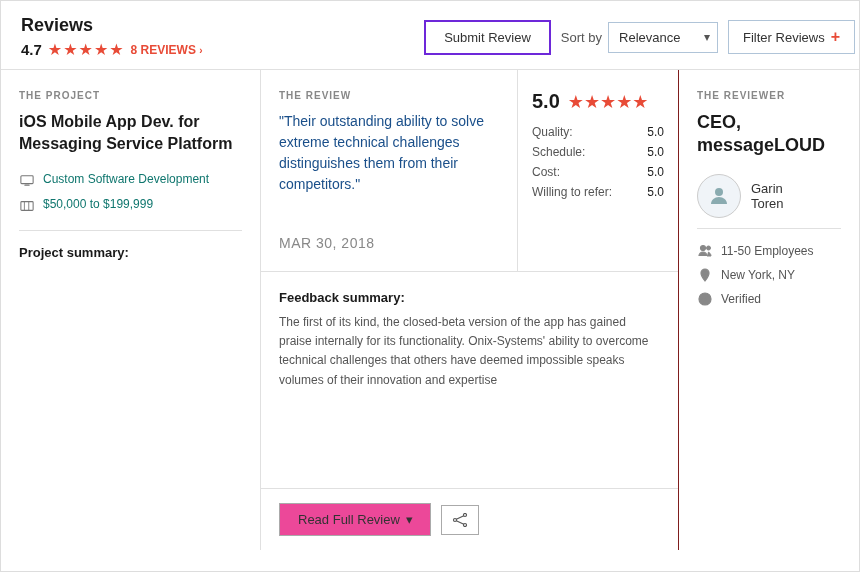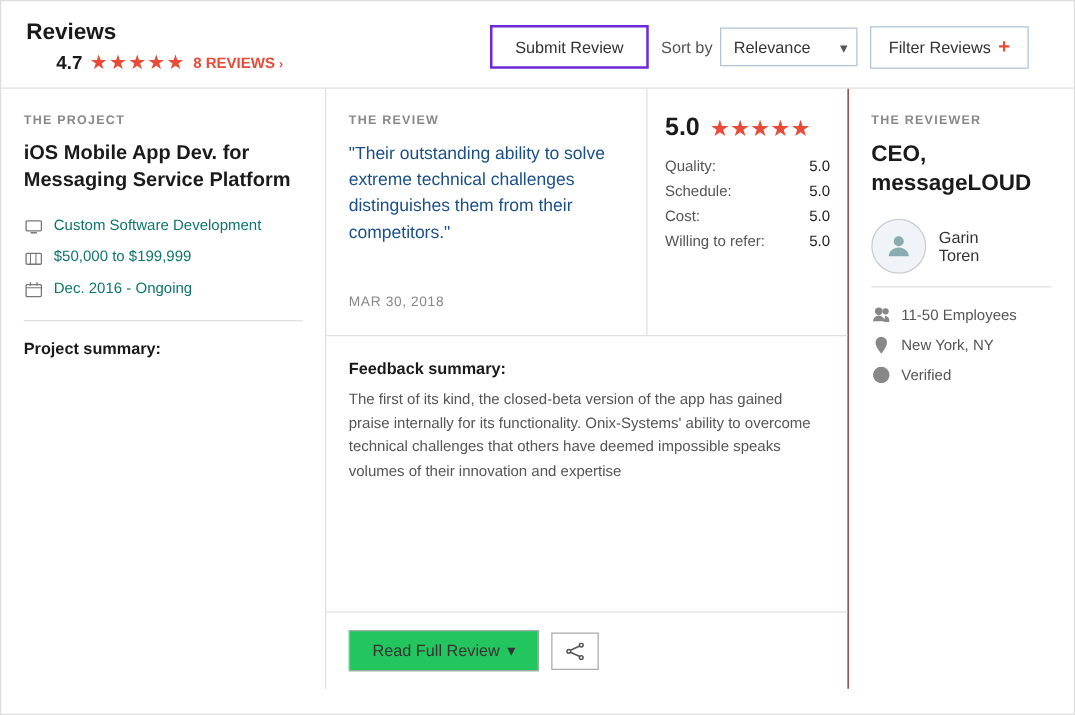--- a/index.html
+++ b/index.html
@@ -8,21 +8,21 @@
     .page-wrapper {
       width: 860px;
       min-height: 572px;
       border: 1px solid #ddd;
       background: #fff;
       overflow: hidden;
     }
 
     
     .reviews-header {
-      padding: 14px 36px 10px 20px;
+      padding: 14px 4px 10px 20px;
       border-bottom: 1px solid #e0e0e0;
       display: flex;
       align-items: center;
     }
 
     .reviews-title-block {
       display: flex;
       flex-direction: column;
       gap: 4px;
       min-width: 160px;
@@ -31,21 +31,20 @@
     .reviews-title {
       font-size: 18px;
       font-weight: 700;
       color: #1a1a1a;
     }
 
     .reviews-rating-row {
       display: flex;
       align-items: center;
       gap: 6px;
-      margin-left: 24px;
     }
 
     .rating-number {
       font-size: 15px;
       font-weight: 700;
       color: #1a1a1a;
     }
 
     .stars {
       color: #e84b37;
@@ -249,21 +248,21 @@
 
     .review-quote {
       font-size: 14px;
       color: #1a4f8a;
       font-style: normal;
       line-height: 1.5;
       margin-bottom: 12px;
     }
 
     .review-date {
-      font-size: 11px;
+      font-size: 14px;
       color: #888;
       text-transform: uppercase;
       letter-spacing: 0.5px;
       margin-top: 40px;
     }
 
     .review-scores-section {
       padding: 20px 14px;
     }
 
@@ -321,21 +320,21 @@
     .read-full-review-row {
       padding: 14px 18px;
       display: flex;
       align-items: center;
       gap: 10px;
       border-top: 1px solid #e0e0e0;
     }
 
     .read-full-btn {
       border: 1px solid #aaa;
-      background: #22c55e;
+      background: #ec4899;
       color: #333;
       padding: 8px 18px;
       font-size: 13px;
       font-weight: 500;
       cursor: pointer;
       display: flex;
       align-items: center;
       gap: 6px;
     }
 
@@ -498,31 +497,20 @@
         </div>
         <div class="meta-item">
           <span class="meta-icon">
             <svg viewBox="0 0 16 16">
                 <rect x="1" y="3" width="14" height="10" rx="1" ry="1" fill="none" stroke="#777" stroke-width="1.2"></rect>
                 <line x1="5" y1="3" x2="5" y2="13" stroke="#777" stroke-width="1"></line>
                 <line x1="10" y1="3" x2="10" y2="13" stroke="#777" stroke-width="1"></line>
               </svg>
           </span>
           <span>$50,000 to $199,999</span>
-        </div>
-        <div class="meta-item">
-          <span class="meta-icon">
-            <svg viewBox="0 0 16 16">
-                <rect x="1" y="3" width="14" height="11" rx="1" ry="1" fill="none" stroke="#777" stroke-width="1.2"></rect>
-                <line x1="1" y1="6" x2="15" y2="6" stroke="#777" stroke-width="1"></line>
-                <line x1="5" y1="1" x2="5" y2="4" stroke="#777" stroke-width="1.2"></line>
-                <line x1="11" y1="1" x2="11" y2="4" stroke="#777" stroke-width="1.2"></line>
-              </svg>
-          </span>
-          <span>Dec. 2016 - Ongoing</span>
         </div>
       </div>
 
       <hr class="divider">
 
       <div class="project-summary-label">Project summary:</div>
     </div>
 
     <div class="review-col">
       <div class="review-top">

